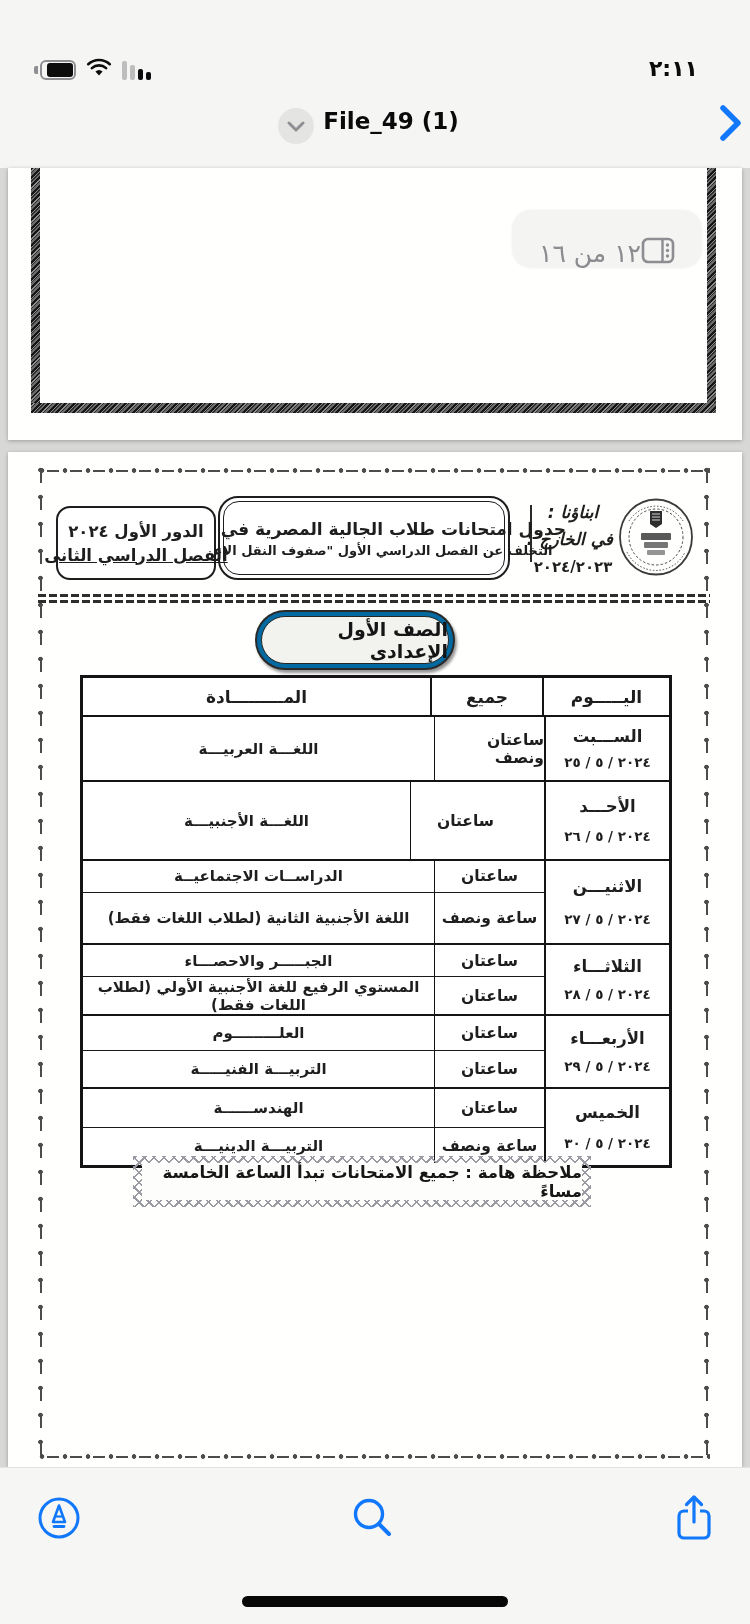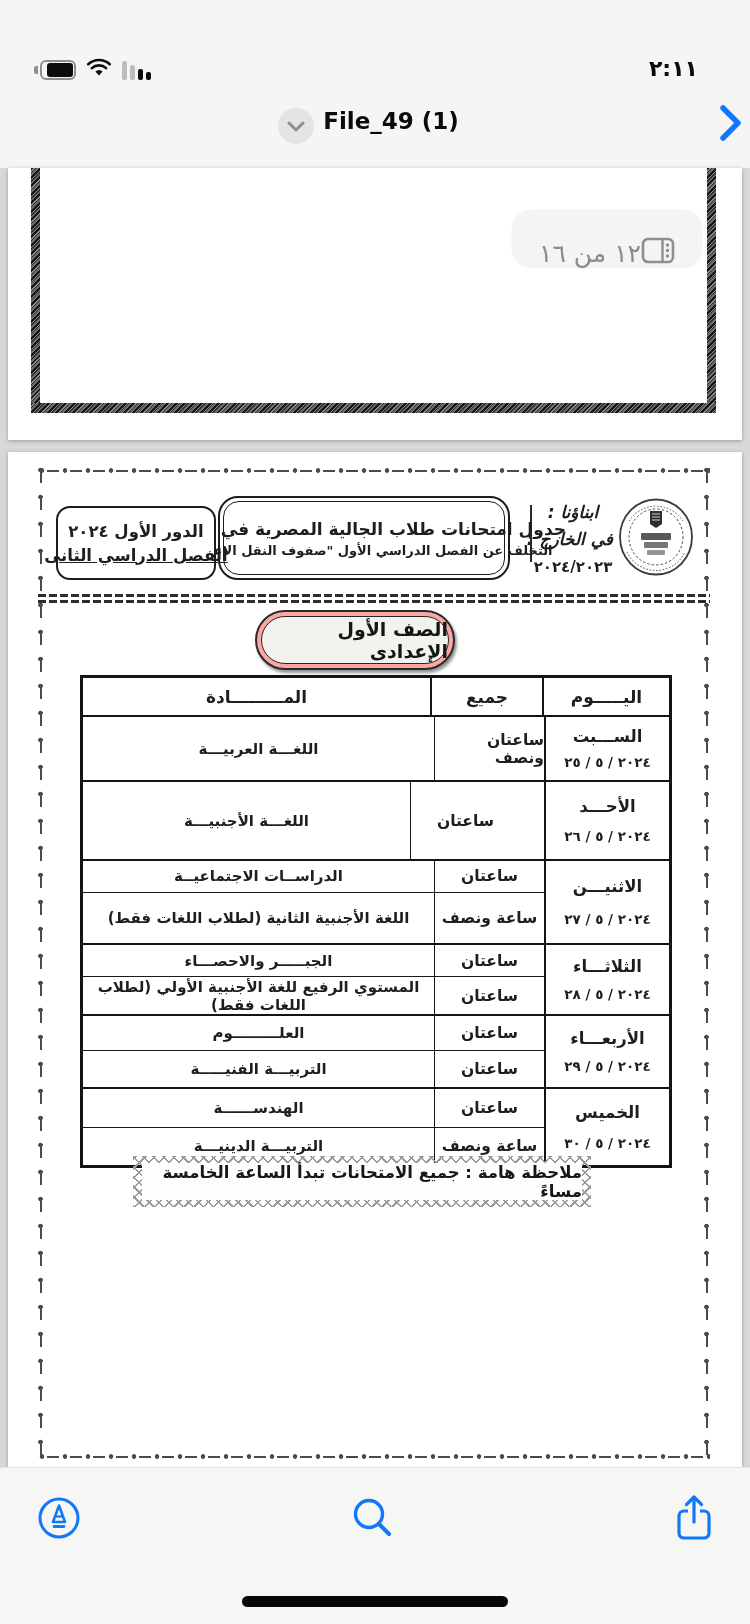--- a/index.html
+++ b/index.html
@@ -58,21 +58,21 @@
   .titlebox .inner{position:absolute;inset:3px;border:1.2px solid #1d1d1d;border-radius:16px;display:flex;flex-direction:column;align-items:center;justify-content:center;gap:4px;padding:0 6px;box-sizing:border-box;}
   .titlebox .t1{font-size:17px;font-weight:700;white-space:nowrap;}
   .titlebox .t2{font-size:13px;font-weight:700;white-space:nowrap;}
   .sessionbox{right:526px;top:54px;width:156px;height:70px;border:2px solid #1d1d1d;border-radius:14px;background:#fff;
     display:flex;flex-direction:column;align-items:center;justify-content:center;gap:5px;}
   .sessionbox .s1{font-size:16.5px;font-weight:700;white-space:nowrap;}
   .sessionbox .s2{font-size:16.5px;font-weight:700;text-decoration:underline;white-space:nowrap;}
 
   .sep{left:30px;width:672px;height:3.2px;background:repeating-linear-gradient(90deg,#2d2d2d 0 8px,transparent 8px 11px);}
 
-  .oval{left:247px;top:158px;width:196px;height:56px;border:2.2px solid #2a2a2a;border-radius:50px;background:#fca5a5;box-shadow:2px 3px 3px rgba(60,60,60,.55);}
+  .oval{left:247px;top:158px;width:196px;height:56px;border:2.2px solid #2a2a2a;border-radius:50px;background:#0369a1;box-shadow:2px 3px 3px rgba(60,60,60,.55);}
   .oval .inner{position:absolute;inset:4px;border:1.6px solid #262626;border-radius:40px;background:#f2f2ee;display:flex;align-items:center;justify-content:center;}
   .oval .inner span{font-size:19px;font-weight:700;color:#151515;}
 
   
   .extable{right:70px;top:223px;width:592px;border:3px solid #141414;background:#fff;box-sizing:border-box;direction:rtl;}
   .thead{display:flex;height:37px;font-weight:700;}
   .thead .hday{width:125px;border-left:2px solid #141414;display:flex;align-items:center;justify-content:center;font-size:17px;}
   .thead .htime{width:110px;border-left:2px solid #141414;display:flex;align-items:center;justify-content:center;font-size:17px;}
   .thead .hsubj{flex:1;display:flex;align-items:center;justify-content:center;font-size:17px;}
   .trow{display:flex;border-top:2.2px solid #141414;}

